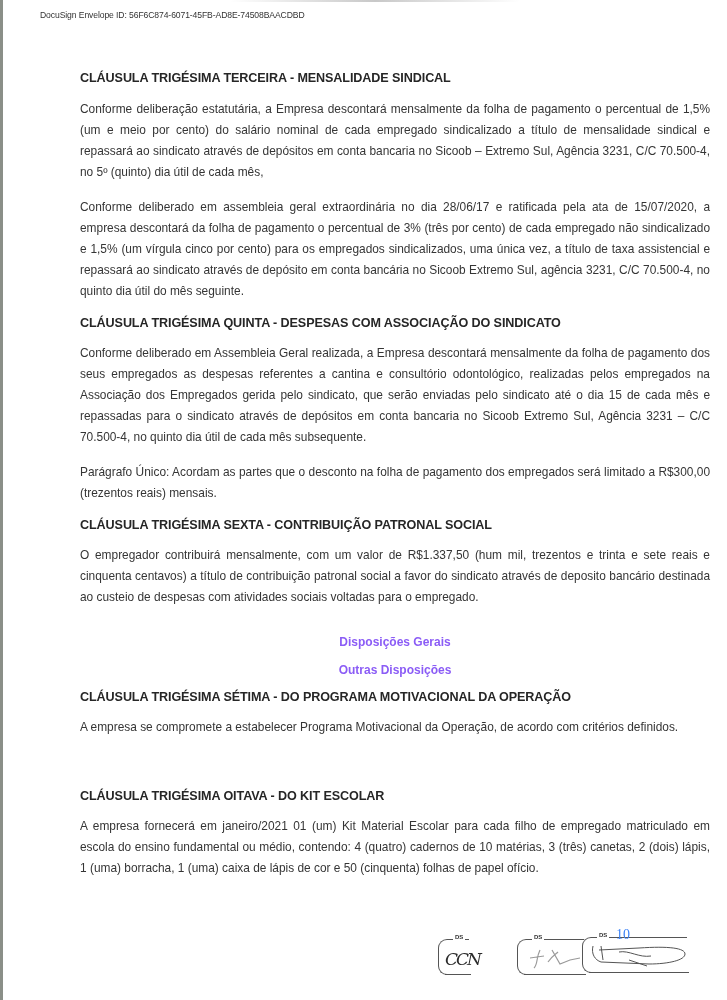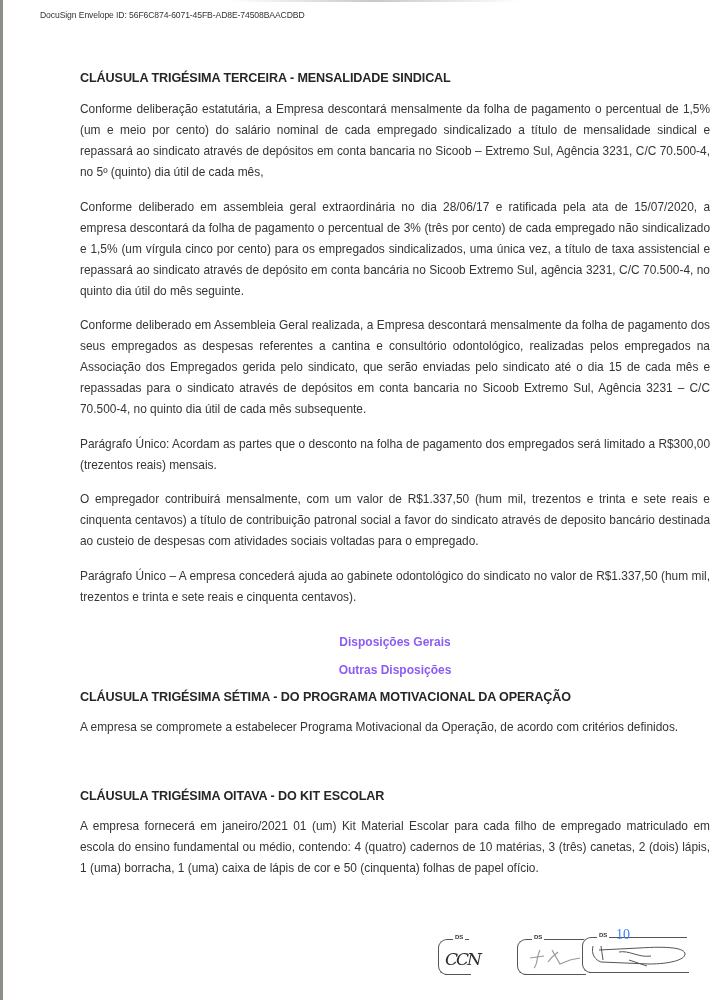--- a/index.html
+++ b/index.html
@@ -66,25 +66,26 @@
 
 <div class="envelope">DocuSign Envelope ID: 56F6C874-6071-45FB-AD8E-74508BAACDBD</div>
 
 <div class="content">
 
   <h3 class="heading" style="margin-top:0;">CLÁUSULA TRIGÉSIMA TERCEIRA - MENSALIDADE SINDICAL</h3>
   <p class="para" style="margin-top:14px;">Conforme deliberação estatutária, a Empresa descontará mensalmente da folha de pagamento o percentual de 1,5% (um e meio por cento) do salário nominal de cada empregado sindicalizado a título de mensalidade sindical e repassará ao sindicato através de depósitos em conta bancaria no Sicoob – Extremo Sul, Agência 3231, C/C 70.500-4,  no 5º (quinto) dia útil de cada mês,</p>
 
   <p class="para" style="margin-top:14px;">Conforme deliberado em assembleia geral extraordinária no dia 28/06/17 e ratificada pela ata de 15/07/2020, a empresa descontará da folha de pagamento o percentual de 3% (três por cento) de cada empregado não sindicalizado e 1,5% (um vírgula cinco por cento) para os empregados sindicalizados, uma única vez, a título de taxa assistencial e repassará ao sindicato através de depósito em conta bancária no Sicoob Extremo Sul, agência 3231, C/C 70.500-4, no quinto dia útil do mês seguinte.</p>
 
+  <h3 class="heading" style="margin-top:14px;">CLÁUSULA TRIGÉSIMA QUINTA - DESPESAS COM ASSOCIAÇÃO DO SINDICATO</h3>
   <p class="para" style="margin-top:13px;">Conforme deliberado em Assembleia Geral realizada, a Empresa descontará mensalmente da folha de pagamento dos seus empregados as despesas referentes a cantina e consultório odontológico, realizadas pelos empregados na Associação dos Empregados gerida pelo sindicato, que serão enviadas pelo sindicato até o dia 15 de cada mês e repassadas para o sindicato através de depósitos em conta bancaria no Sicoob Extremo Sul, Agência 3231 – C/C 70.500-4, no quinto dia útil de cada mês subsequente.</p>
   <p class="para" style="margin-top:14px;">Parágrafo Único: Acordam as partes que o desconto na folha de pagamento dos empregados será limitado a R$300,00 (trezentos reais) mensais.</p>
 
+  <h3 class="heading" style="margin-top:14px;">CLÁUSULA TRIGÉSIMA SEXTA - CONTRIBUIÇÃO PATRONAL SOCIAL</h3>
   <p class="para" style="margin-top:13px;">O empregador contribuirá mensalmente, com um valor de R$1.337,50 (hum mil, trezentos e trinta e sete reais e cinquenta centavos) a título de contribuição patronal social a favor do sindicato através de deposito bancário destinada ao custeio de despesas com atividades sociais voltadas para o empregado.</p>
-  <p class="para" style="margin-top:14px;">Parágrafo Único – A empresa concederá ajuda ao gabinete odontológico do sindicato no valor de R$1.337,50 (hum mil, trezentos e trinta e sete reais e cinquenta centavos).</p>
 
   <p class="center" style="margin-top:27px;">Disposições Gerais</p>
   <p class="center" style="margin-top:14px;">Outras Disposições</p>
 
   <h3 class="heading" style="margin-top:13px;">CLÁUSULA TRIGÉSIMA SÉTIMA - DO PROGRAMA MOTIVACIONAL DA OPERAÇÃO</h3>
   <p class="para" style="margin-top:13px;">A empresa se compromete a estabelecer Programa Motivacional da Operação, de acordo com critérios definidos.</p>
 
   <h3 class="heading" style="margin-top:51px;">CLÁUSULA TRIGÉSIMA OITAVA - DO KIT ESCOLAR</h3>
   <p class="para" style="margin-top:13px;">A empresa fornecerá em janeiro/2021 01 (um) Kit Material Escolar para cada filho de empregado matriculado em escola do ensino fundamental ou médio, contendo: 4 (quatro) cadernos de 10 matérias, 3 (três) canetas, 2 (dois) lápis, 1 (uma) borracha, 1 (uma) caixa de lápis de cor e 50 (cinquenta) folhas de papel ofício.</p>
 </div>

